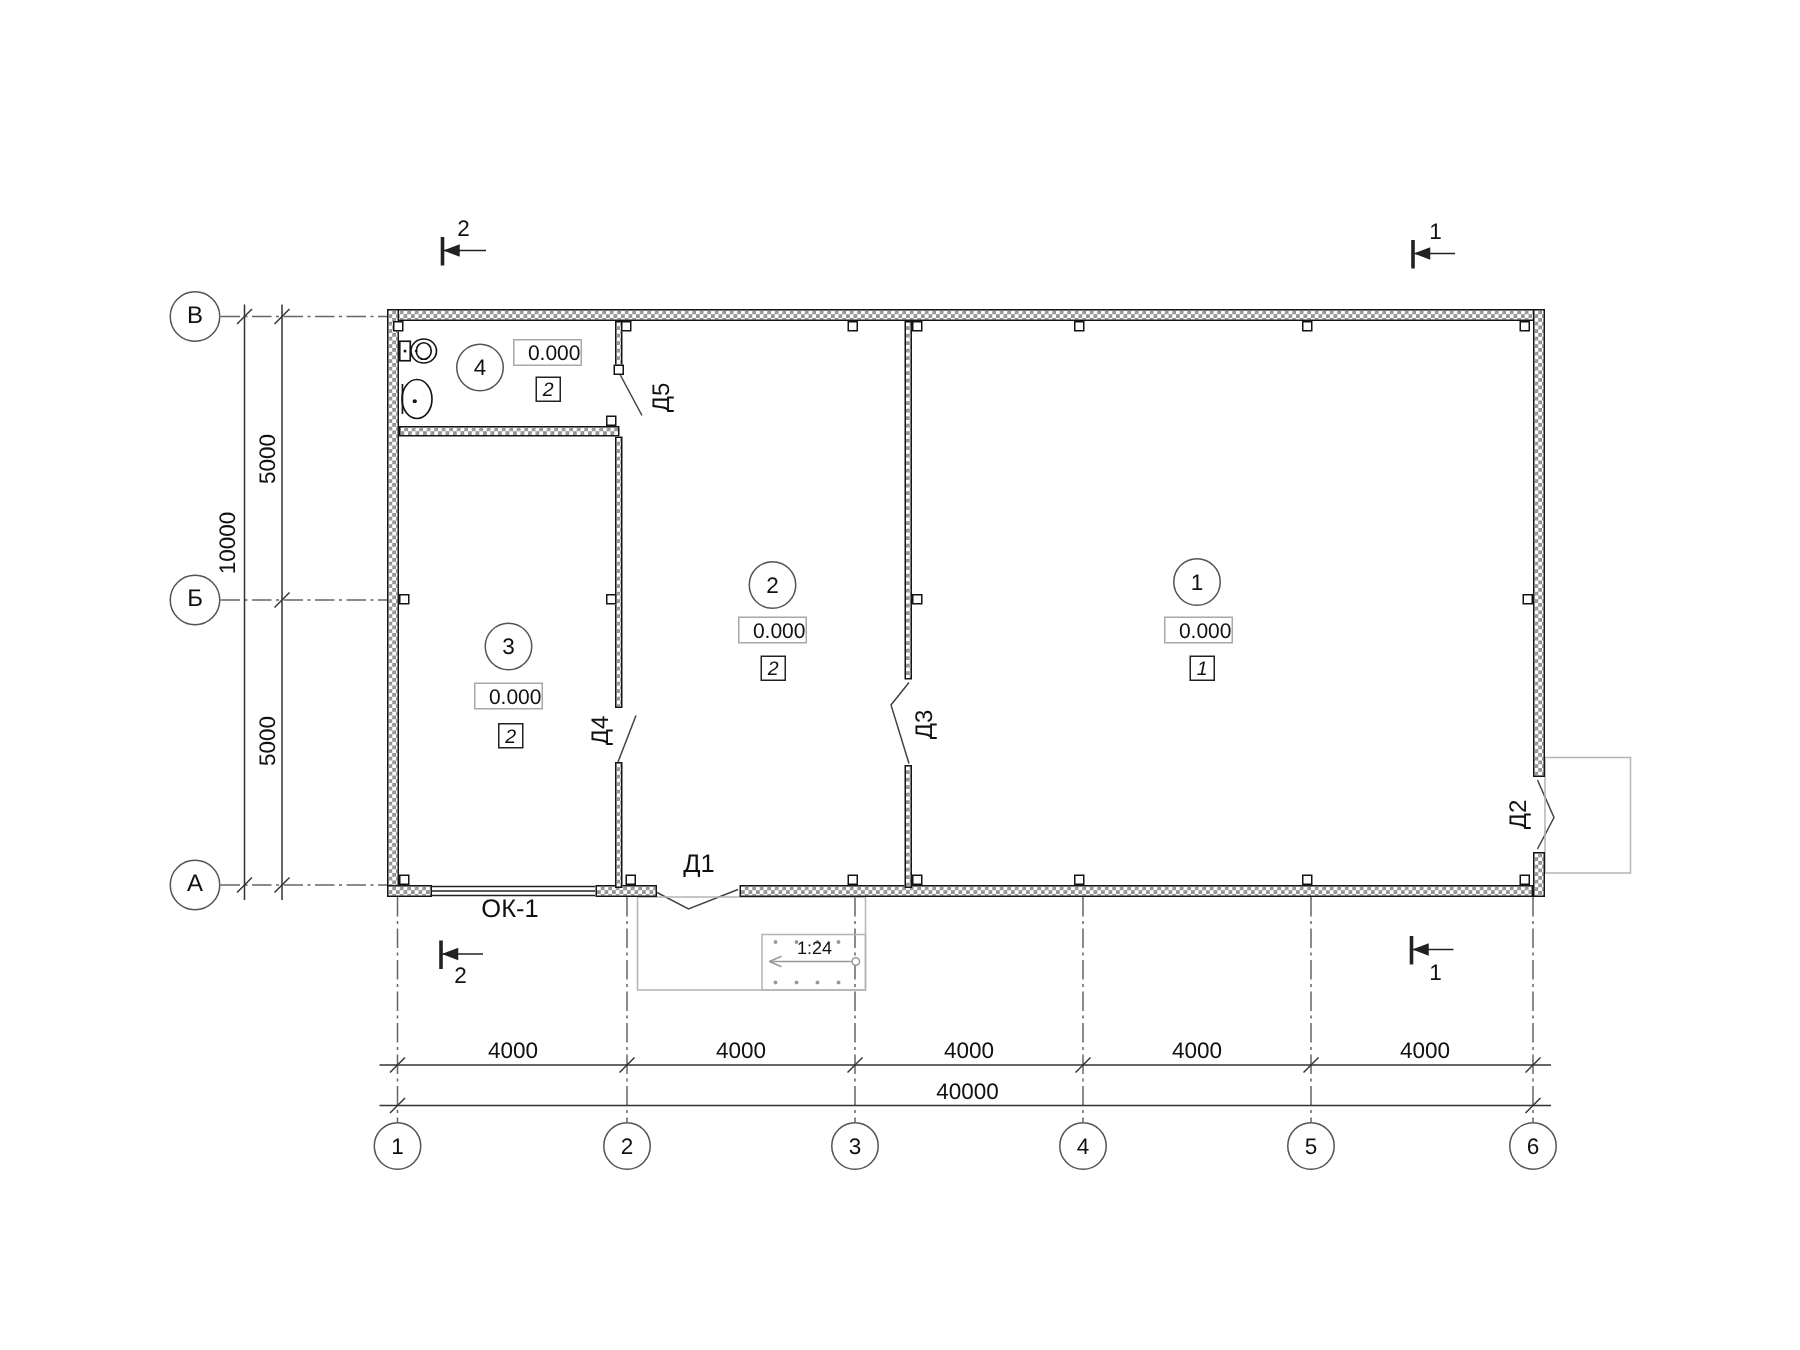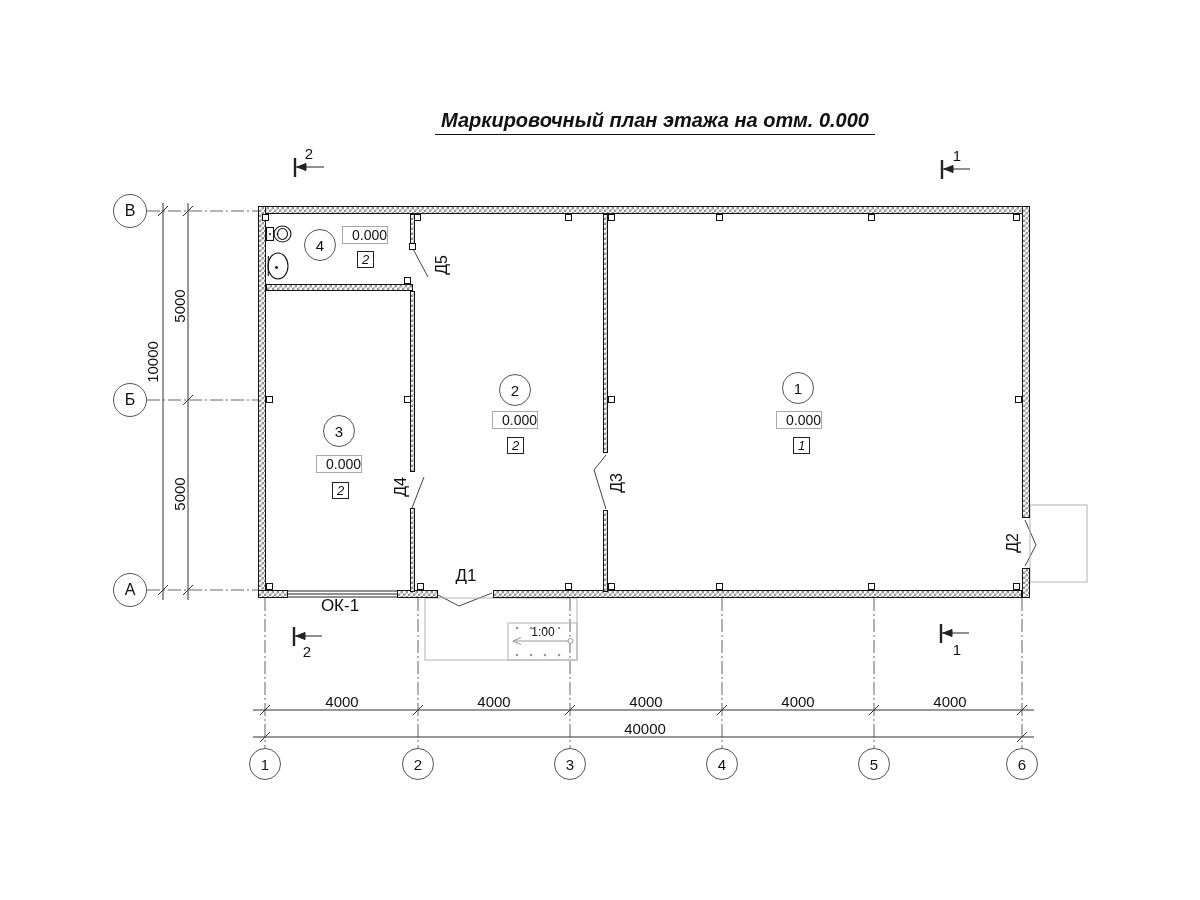--- a/index.html
+++ b/index.html
@@ -158,21 +158,20 @@
   <div class="tick" style="left:716px;top:583px;"></div>
   <div class="tick" style="left:868px;top:583px;"></div>
   <div class="tick" style="left:1013px;top:583px;"></div>
   <div class="tick" style="left:266px;top:396px;"></div>
   <div class="tick" style="left:1015px;top:396px;"></div>
   <div class="tick" style="left:404px;top:396px;"></div>
   <div class="tick" style="left:608px;top:396px;"></div>
   <div class="tick" style="left:409px;top:243px;"></div>
   <div class="tick" style="left:404px;top:277px;"></div>
 
-  <span class="lbl title" style="left:655px;top:122px;">Маркировочный план этажа на отм. 0.000</span>
 
   <div class="bubble" style="left:782px;top:372px;">
       <span>1</span>
     </div>
   <div class="elev" style="left:776px;top:411px;">
       <span>0.000</span>
     </div>
   <div class="finish" style="left:793px;top:437px;">
       <span>1</span>
     </div>
@@ -206,21 +205,21 @@
   <div class="finish" style="left:357px;top:251px;">
       <span>2</span>
     </div>
 
   <span class="vlbl" style="left:442px;top:265px;">Д5</span>
   <span class="vlbl" style="left:401px;top:487px;">Д4</span>
   <span class="vlbl" style="left:617px;top:483px;">Д3</span>
   <span class="vlbl" style="left:1013px;top:543px;">Д2</span>
   <span class="lbl" style="left:466px;top:576px;font-size:17px;">Д1</span>
   <span class="lbl" style="left:340px;top:606px;font-size:17px;">ОК-1</span>
-  <span class="lbl" style="left:543px;top:632px;font-size:12px;">1:00</span>
+  <span class="lbl" style="left:543px;top:632px;font-size:12px;">1:24</span>
 
   <span class="lbl" style="left:309px;top:153px;">2</span>
   <span class="lbl" style="left:957px;top:155px;">1</span>
   <span class="lbl" style="left:307px;top:651px;">2</span>
   <span class="lbl" style="left:957px;top:649px;">1</span>
 
   <span class="lbl dim" style="left:342px;top:701px;">4000</span>
   <span class="lbl dim" style="left:494px;top:701px;">4000</span>
   <span class="lbl dim" style="left:646px;top:701px;">4000</span>
   <span class="lbl dim" style="left:798px;top:701px;">4000</span>

